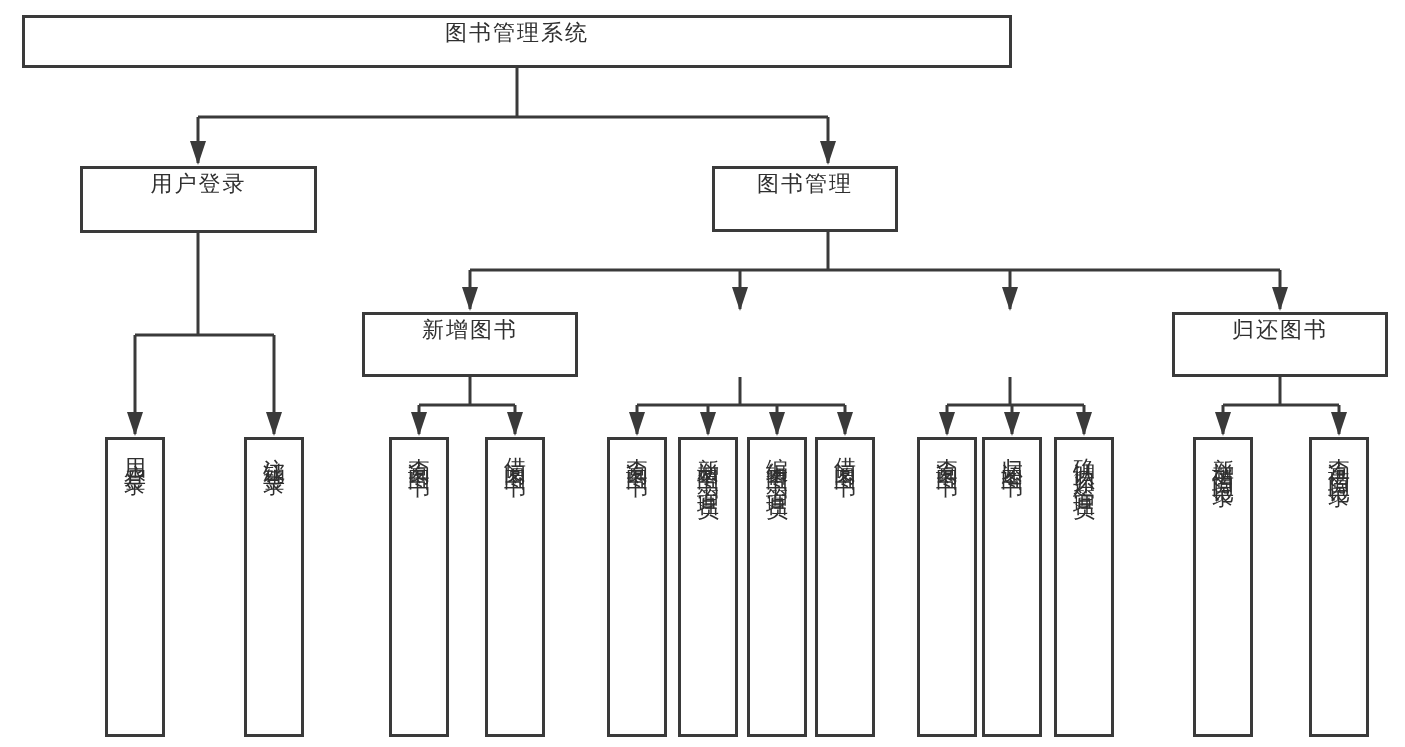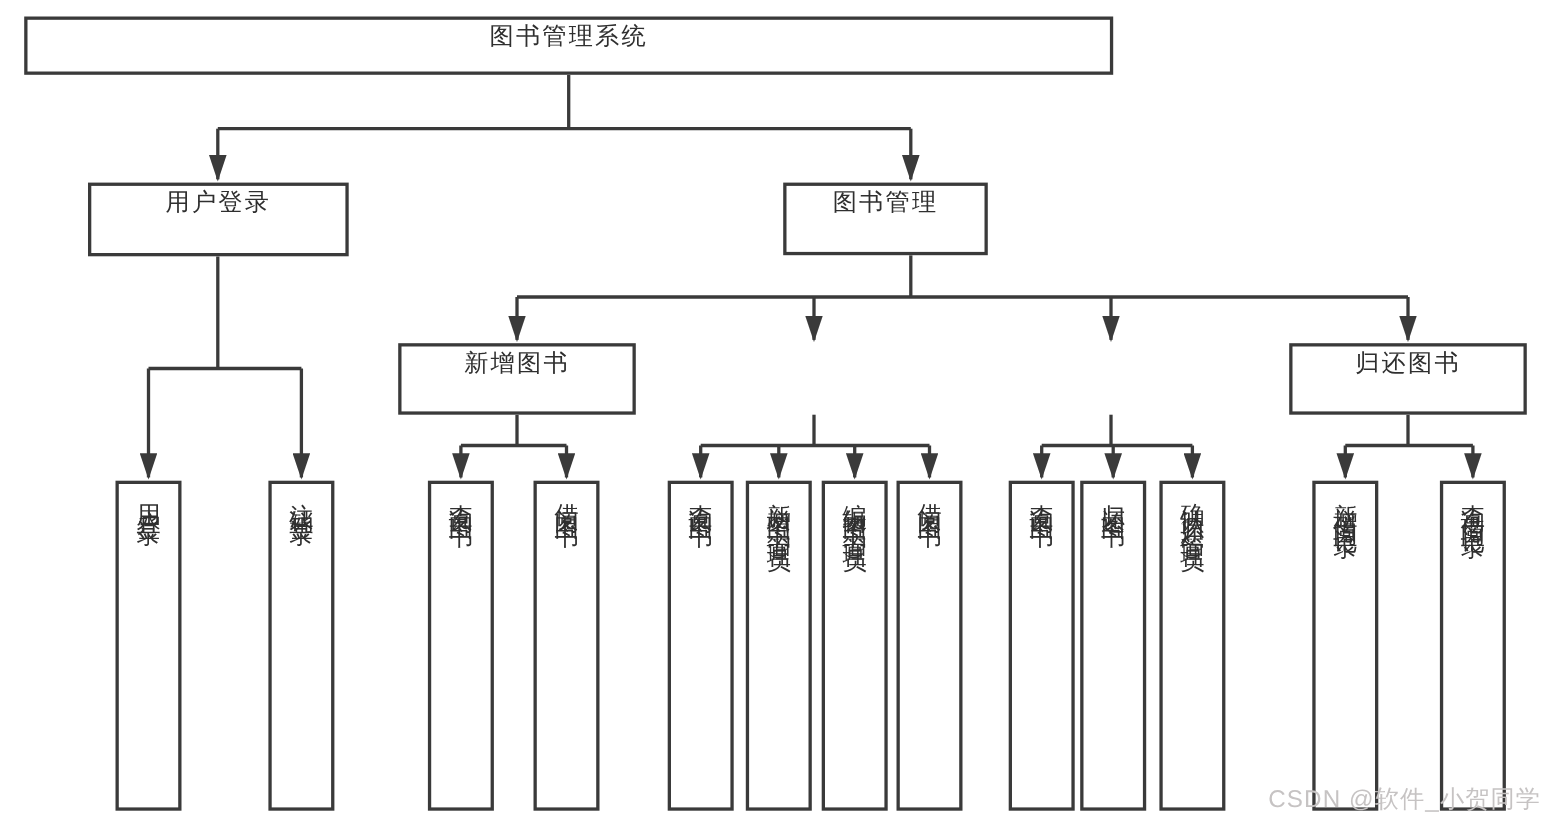--- a/index.html
+++ b/index.html
@@ -158,14 +158,13 @@
     <span>确认归还（管理员）</span>
   </div>
 
   <div class="node leaf" style="left:1193px;top:437px;width:60px;height:300px">
     <span>新增借阅记录</span>
   </div>
   <div class="node leaf" style="left:1309px;top:437px;width:60px;height:300px">
     <span>查询借阅记录</span>
   </div>
 
-  <div id="watermark">CSDN @软件_小贺同学</div>
 </div>
 
 </body></html>

